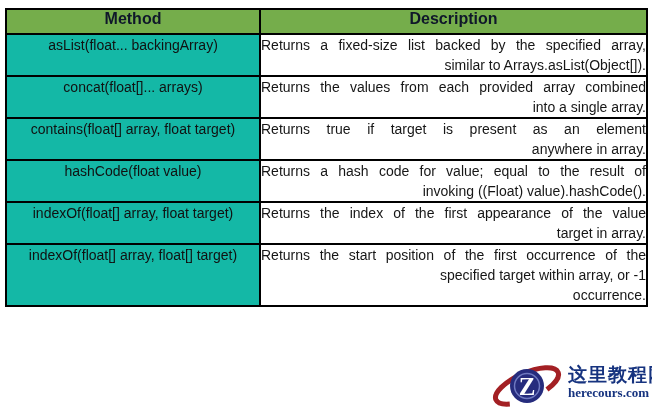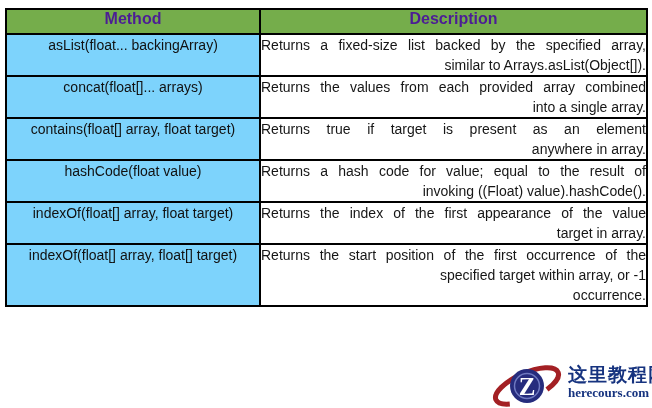--- a/index.html
+++ b/index.html
@@ -10,26 +10,26 @@
   
   table.methods{
     position:absolute;left:5px;top:8px;width:641px;
     border-collapse:collapse;table-layout:fixed;
     color:#1b1b1b;
   }
   table.methods th, table.methods td{
     border:2px solid #000;padding:0;vertical-align:top;
   }
   th.hdr{
-    background:#75ad4b;color:#4c1d95;
+    background:#75ad4b;color:#0f172a;
     font-size:16px;font-weight:bold;
     height:23px;vertical-align:middle;text-align:center;
   }
   td.method-cell{
-    background:#7dd3fc;text-align:center;padding-top:2px;
+    background:#14b8a6;text-align:center;padding-top:2px;
   }
   .mline{
     font-size:14px;line-height:20px;white-space:nowrap;color:#111;
   }
   td.desc-cell{
     background:#ffffff;padding:2px 7px 0 6px;
   }
   .dline{
     font-size:14px;line-height:20px;text-align:right;color:#161616;
   }

